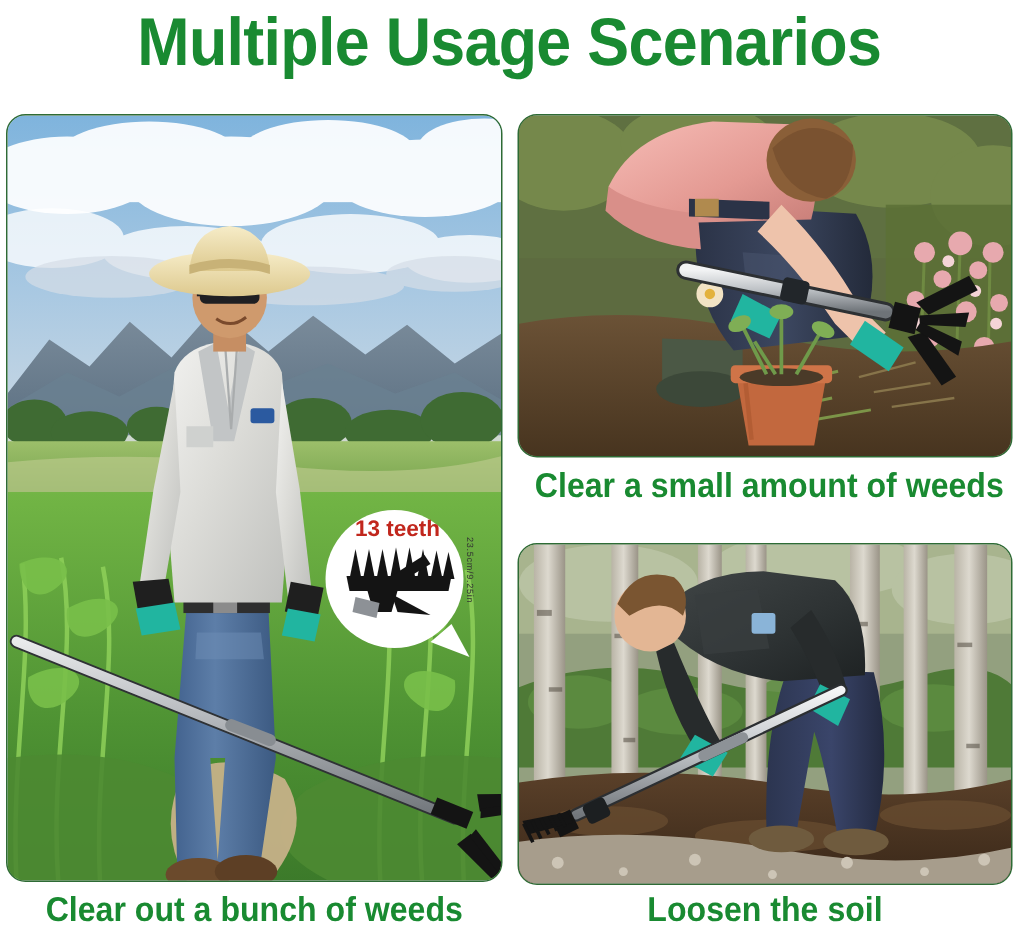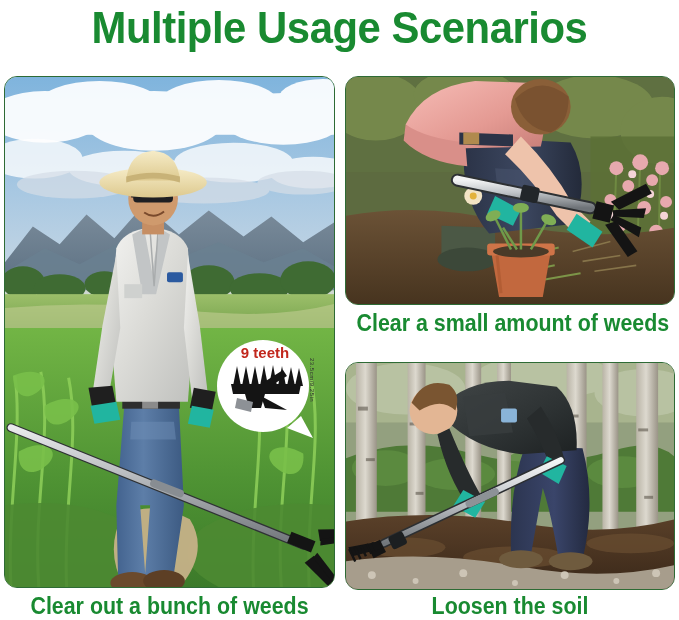--- a/index.html
+++ b/index.html
@@ -267,21 +267,21 @@
           <path d="M56 22 L60 3 L64 22 Z"></path>
           <path d="M64 22 L68 4 L72 22 Z"></path>
           <path d="M30 20 L52 6 L56 12 L36 24 Z"></path>
         </g>
         <path d="M0 20 L70 20 L68 30 L2 30 Z" fill="#141414"></path>
         <path d="M14 30 L34 30 L30 44 L18 44 Z" fill="#141414"></path>
         <path d="M6 34 L22 38 L20 48 L4 44 Z" fill="#8d9196"></path>
         <path d="M30 32 L56 46 L34 44 Z" fill="#141414"></path>
       </g>
     </svg>
-    <div class="teeth-label">9 teeth</div>
+    <div class="teeth-label">13 teeth</div>
     <div class="dim-label">23.5cm/9.25in</div>
   </div>
 
   <div class="panel" id="panel-small">
     <svg viewBox="0 0 330 229" preserveAspectRatio="none">
       <defs>
         <linearGradient id="soilA" x1="0" y1="0" x2="0" y2="1">
           <stop offset="0%" stop-color="#6b5236"></stop>
           <stop offset="100%" stop-color="#47341f"></stop>
         </linearGradient>

